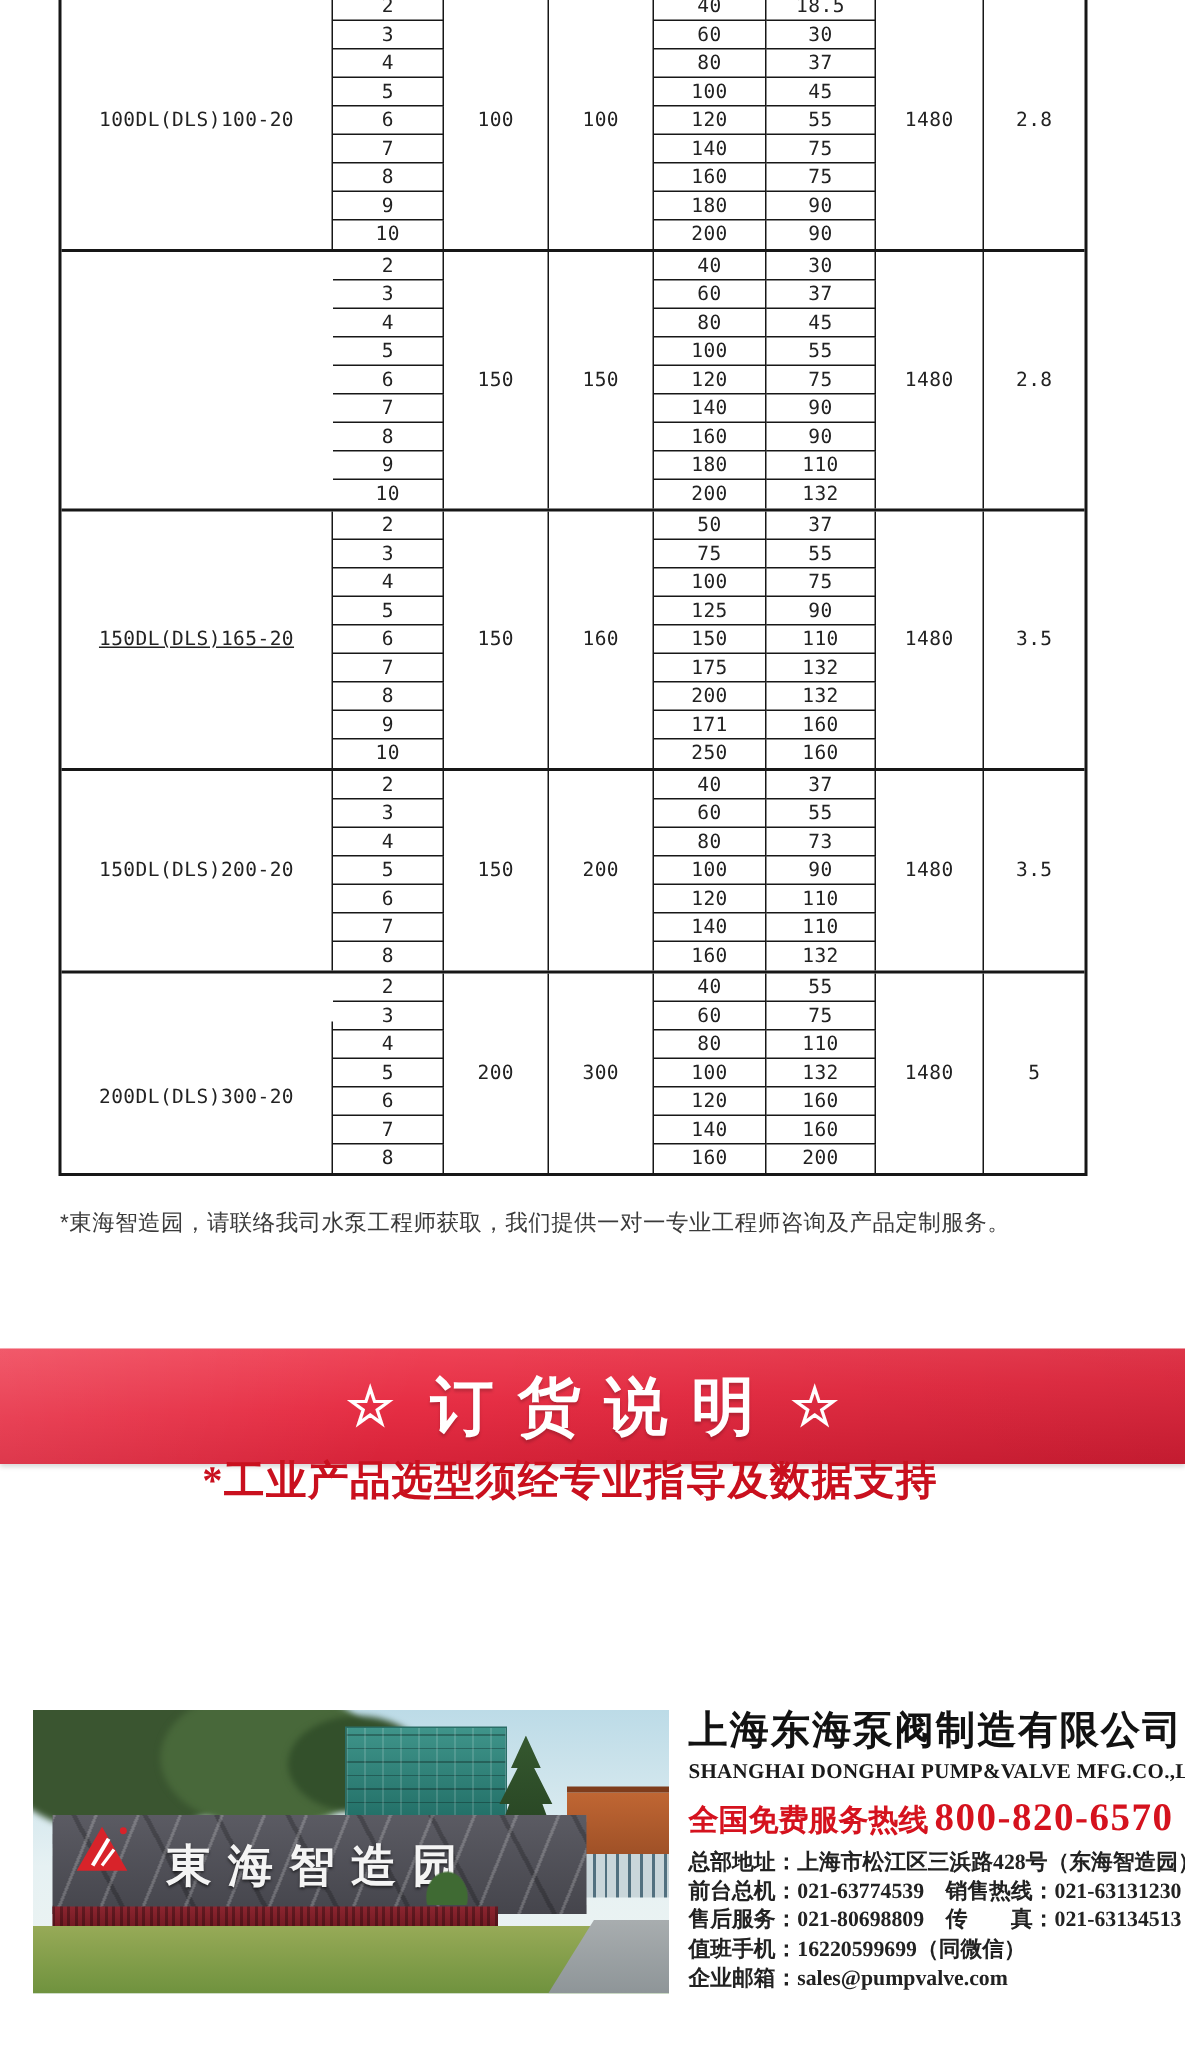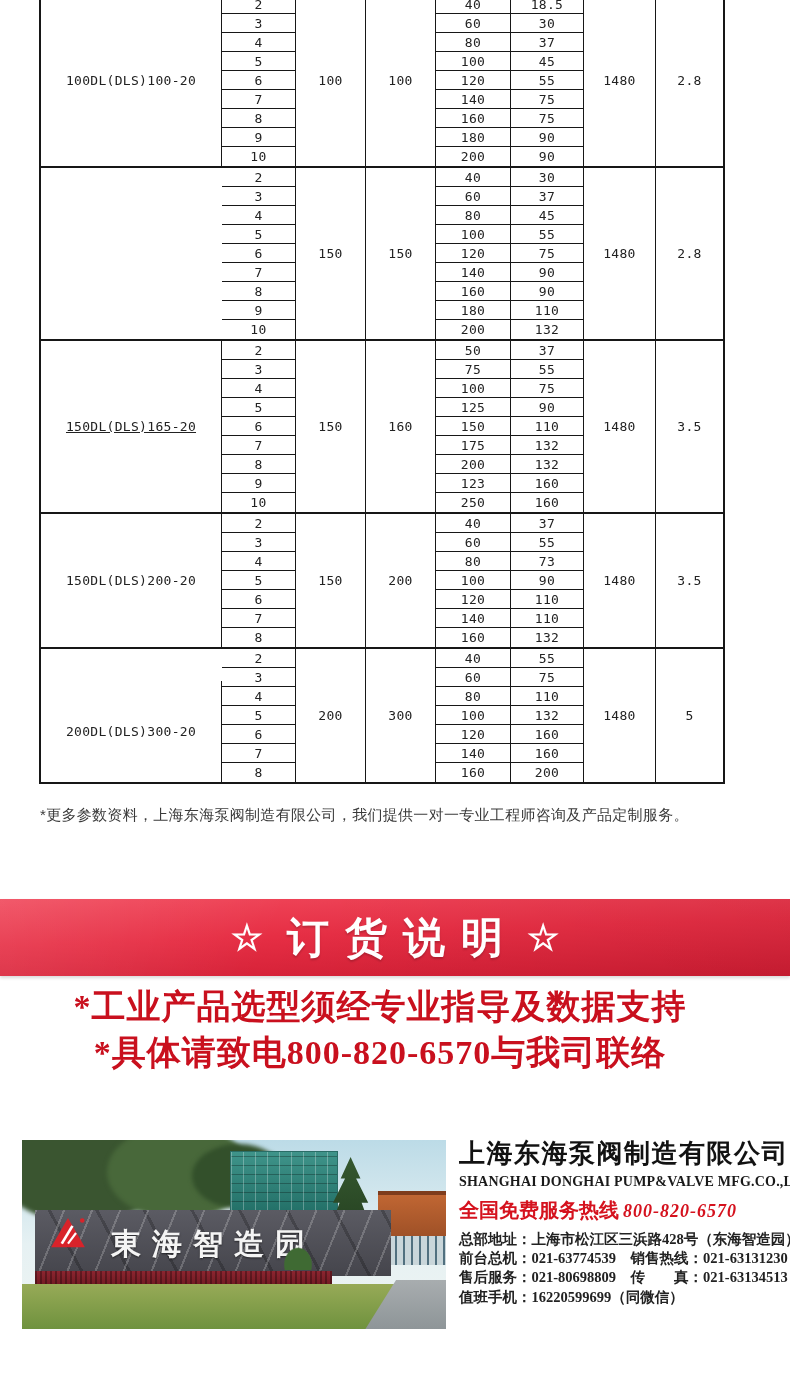--- a/index.html
+++ b/index.html
@@ -22,23 +22,23 @@
   .banner{position:absolute;left:0;top:899px;width:790px;height:77px;
           background:linear-gradient(178deg,#f0475a 0%,#e62e44 45%,#cf1d33 100%);
           display:flex;align-items:center;justify-content:center;box-shadow:0 2px 3px rgba(0,0,0,.15);}
   .banner::before{content:"";position:absolute;inset:0;
           background:linear-gradient(115deg,rgba(255,255,255,.10) 0%,rgba(255,255,255,0) 35%,rgba(0,0,0,.06) 100%);}
   .banner .star{color:#fff;font-size:36px;font-weight:700;line-height:1;position:relative;}
   .banner .btitle{color:#fff;font-size:42px;font-weight:700;letter-spacing:16px;margin:0 8px 0 24px;
           text-shadow:0 2px 2px rgba(0,0,0,.18);position:relative;}
 
   
-  .notice{position:absolute;left:0;top:984px;width:760px;text-align:center;
+  .notice{position:absolute;left:0;top:964px;width:760px;text-align:center;
           font-family:"Liberation Serif",serif;font-weight:700;color:#c9101e;
-          font-size:34px;line-height:46px;letter-spacing:1px;}
+          font-size:27px;line-height:46px;letter-spacing:1px;}
 
   
   .photo{position:absolute;left:22px;top:1140px;width:424px;height:189px;overflow:hidden;background:#dcebee;}
   .ph{position:absolute;}
   .sky{inset:0;background:linear-gradient(180deg,#bcdbe7 0%,#e6f1f3 55%,#eef4f2 100%);}
   .blob{border-radius:50%;filter:blur(2px);}
   .glass{left:49%;top:6%;width:25%;height:36%;
          background:repeating-linear-gradient(90deg,rgba(255,255,255,.28) 0 1px,rgba(255,255,255,0) 1px 12px),
                     repeating-linear-gradient(0deg,rgba(0,0,0,.28) 0 1px,rgba(0,0,0,0) 1px 9px),
                     linear-gradient(180deg,#3f948a 0%,#1f6b63 100%);
@@ -62,21 +62,21 @@
   .road{right:0;bottom:0;width:19%;height:26%;background:linear-gradient(180deg,#a8adaf,#8e9598);
         clip-path:polygon(38% 0,100% 0,100% 100%,0 100%);}
   .cycad{left:61%;top:55%;width:34px;height:26px;background:radial-gradient(ellipse at 50% 80%,#3f6a33 0 55%,rgba(0,0,0,0) 60%);}
 
   .info{position:absolute;left:459px;top:1136px;width:326px;}
   .cname{font-size:26px;font-weight:700;color:#121212;letter-spacing:1.5px;white-space:nowrap;}
   .cname-en{font-family:"Liberation Serif",serif;font-weight:700;font-size:14px;color:#1a1a1a;
             letter-spacing:.2px;margin-top:3px;white-space:nowrap;}
   .hotline{margin-top:7px;color:#d5121e;white-space:nowrap;font-family:"Liberation Serif",serif;font-weight:700;}
   .hotline .hl-label{font-size:20px;font-family:"Liberation Sans",sans-serif;font-weight:700;}
-  .hotline .hl-num{font-size:18px;letter-spacing:1px;font-style:italic;}
+  .hotline .hl-num{font-size:26px;letter-spacing:1px;}
   .contacts{margin-top:6px;font-family:"Liberation Serif",serif;font-weight:700;
             font-size:14.5px;color:#222;line-height:19.2px;}
   .contacts div{white-space:nowrap;}
 </style>
 </head>
 <body>
 
 <div class="page">
 
   <div class="ptable">
@@ -168,21 +168,21 @@
         <div class="c rb" style="grid-area: 5 / 2;">6</div>
         <div class="c rb" style="grid-area: 5 / 5;">150</div>
         <div class="c rb" style="grid-area: 5 / 6;">110</div>
         <div class="c rb" style="grid-area: 6 / 2;">7</div>
         <div class="c rb" style="grid-area: 6 / 5;">175</div>
         <div class="c rb" style="grid-area: 6 / 6;">132</div>
         <div class="c rb" style="grid-area: 7 / 2;">8</div>
         <div class="c rb" style="grid-area: 7 / 5;">200</div>
         <div class="c rb" style="grid-area: 7 / 6;">132</div>
         <div class="c rb" style="grid-area: 8 / 2;">9</div>
-        <div class="c rb" style="grid-area: 8 / 5;">123</div>
+        <div class="c rb" style="grid-area: 8 / 5;">171</div>
         <div class="c rb" style="grid-area: 8 / 6;">160</div>
         <div class="c" style="grid-area: 9 / 2;">10</div>
         <div class="c" style="grid-area: 9 / 5;">250</div>
         <div class="c" style="grid-area: 9 / 6;">160</div>
       </div>
       <div class="tblock" style="grid-template-rows: repeat(7, 19px);">
         <div class="c" style="grid-area: 1 / 1 / -1;">150DL(DLS)200-20</div>
         <div class="c" style="grid-area: 1 / 3 / -1;">150</div>
         <div class="c" style="grid-area: 1 / 4 / -1;">200</div>
         <div class="c" style="grid-area: 1 / 7 / -1;">1480</div>
@@ -232,31 +232,30 @@
         <div class="c rb" style="grid-area: 5 / 6;">160</div>
         <div class="c rb" style="grid-area: 6 / 2;">7</div>
         <div class="c rb" style="grid-area: 6 / 5;">140</div>
         <div class="c rb" style="grid-area: 6 / 6;">160</div>
         <div class="c" style="grid-area: 7 / 2;">8</div>
         <div class="c" style="grid-area: 7 / 5;">160</div>
         <div class="c" style="grid-area: 7 / 6;">200</div>
       </div>
     </div>
 
-  <div class="footnote">*更多参数资料，上海东海泵阀制造有限公司，我们提供一对一专业工程师咨询及产品定制服务。</div>
+  <div class="footnote">*東海智造园，请联络我司水泵工程师获取，我们提供一对一专业工程师咨询及产品定制服务。</div>
 
   <div class="banner">
     <span class="star">☆</span>
     <span class="btitle">订货说明</span>
     <span class="star">☆</span>
   </div>
 
   <div class="notice">
     <div>*工业产品选型须经专业指导及数据支持</div>
-    <div>*具体请致电800-820-6570与我司联络</div>
   </div>
 
   <div class="photo">
     <div class="ph sky"></div>
     <div class="ph blob" style="left:-6%;top:-14%;width:40%;height:58%;background:#3a5530;"></div>
     <div class="ph blob" style="left:20%;top:-8%;width:34%;height:50%;background:#48683a;"></div>
     <div class="ph blob" style="left:40%;top:2%;width:22%;height:34%;background:#33502b;"></div>
     <div class="ph glass"></div>
     <div class="ph pine"></div>
     <div class="ph obldg"></div>
@@ -282,16 +281,17 @@
     <div class="cname-en">SHANGHAI DONGHAI PUMP&amp;VALVE MFG.CO.,LTD.</div>
     <div class="hotline">
       <span class="hl-label">全国免费服务热线</span>
       <span class="hl-num">800-820-6570</span>
     </div>
     <div class="contacts">
       <div>总部地址：上海市松江区三浜路428号（东海智造园）</div>
       <div>前台总机：021-63774539　销售热线：021-63131230</div>
       <div>售后服务：021-80698809　传　　真：021-63134513</div>
       <div>值班手机：16220599699（同微信）</div>
+      <div>企业邮箱：sales@pumpvalve.com</div>
     </div>
   </div>
 
 </div>
 
 </body></html>

